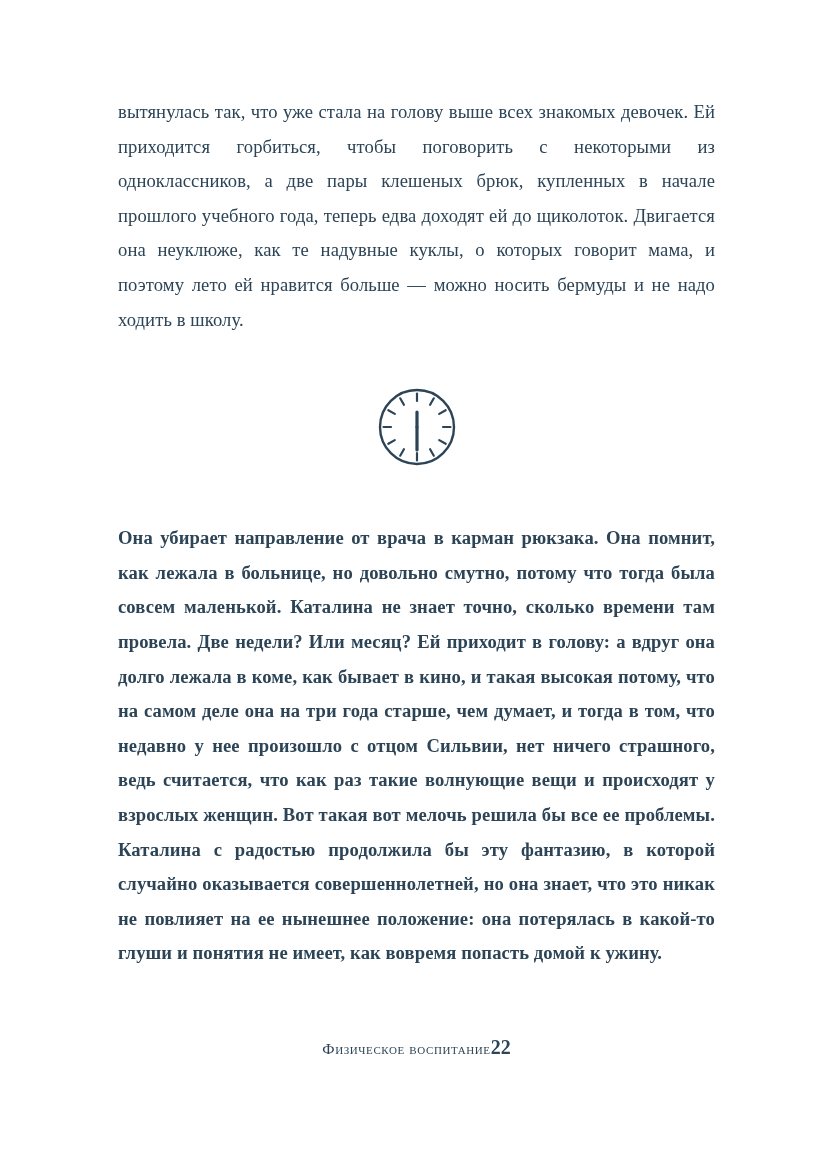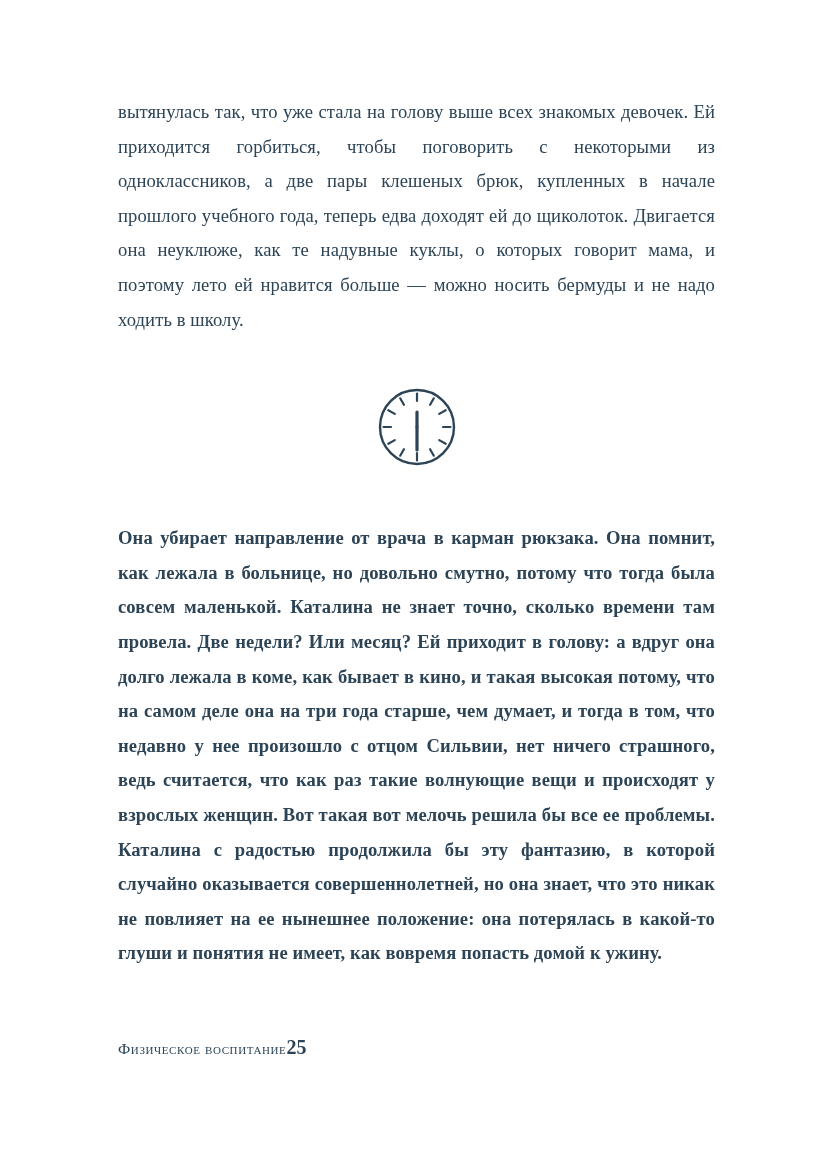--- a/index.html
+++ b/index.html
@@ -51,21 +51,21 @@
     height: 92px;
     display: block;
   }
   .footer {
     position: absolute;
     left: 118px;
     right: 118px;
     bottom: 93px;
     display: flex;
     align-items: baseline;
-    justify-content: flex-start;
+    justify-content: center;
   }
   .footer-title {
     font-family: "Liberation Serif", serif;
     font-variant: small-caps;
     font-size: 15.5px;
     letter-spacing: 0.6px;
     color: #2c4456;
   }
   .folio {
     font-family: "Liberation Serif", serif;
@@ -100,16 +100,16 @@
       </g>
       <line x1="46" y1="46" x2="46" y2="69" stroke="#2c4456" stroke-width="3.2" stroke-linecap="round"></line>
       <line x1="46" y1="46" x2="46" y2="31" stroke="#2c4456" stroke-width="3.2" stroke-linecap="round"></line>
     </svg>
   </div>
 
   <p class="body-text para-bottom">Она убирает направление от врача в карман рюкзака. Она помнит, как лежала в больнице, но довольно смутно, потому что тогда была совсем маленькой. Каталина не знает точно, сколько времени там провела. Две недели? Или месяц? Ей приходит в голову: а вдруг она долго лежала в коме, как бывает в кино, и такая высокая потому, что на самом деле она на три года старше, чем думает, и тогда в том, что недавно у нее произошло с отцом Сильвии, нет ничего страшного, ведь считается, что как раз такие волнующие вещи и происходят у взрослых женщин. Вот такая вот мелочь решила бы все ее проблемы. Каталина с радостью продолжила бы эту фантазию, в которой случайно оказывается совершеннолетней, но она знает, что это никак не повлияет на ее нынешнее положение: она потерялась в какой-то глуши и понятия не имеет, как вовремя попасть домой к ужину.</p>
 
   <div class="footer">
     <span class="footer-title">Физическое воспитание</span>
-    <span class="folio">25</span>
+    <span class="folio">22</span>
   </div>
 
 </div>
 
 </body></html>

